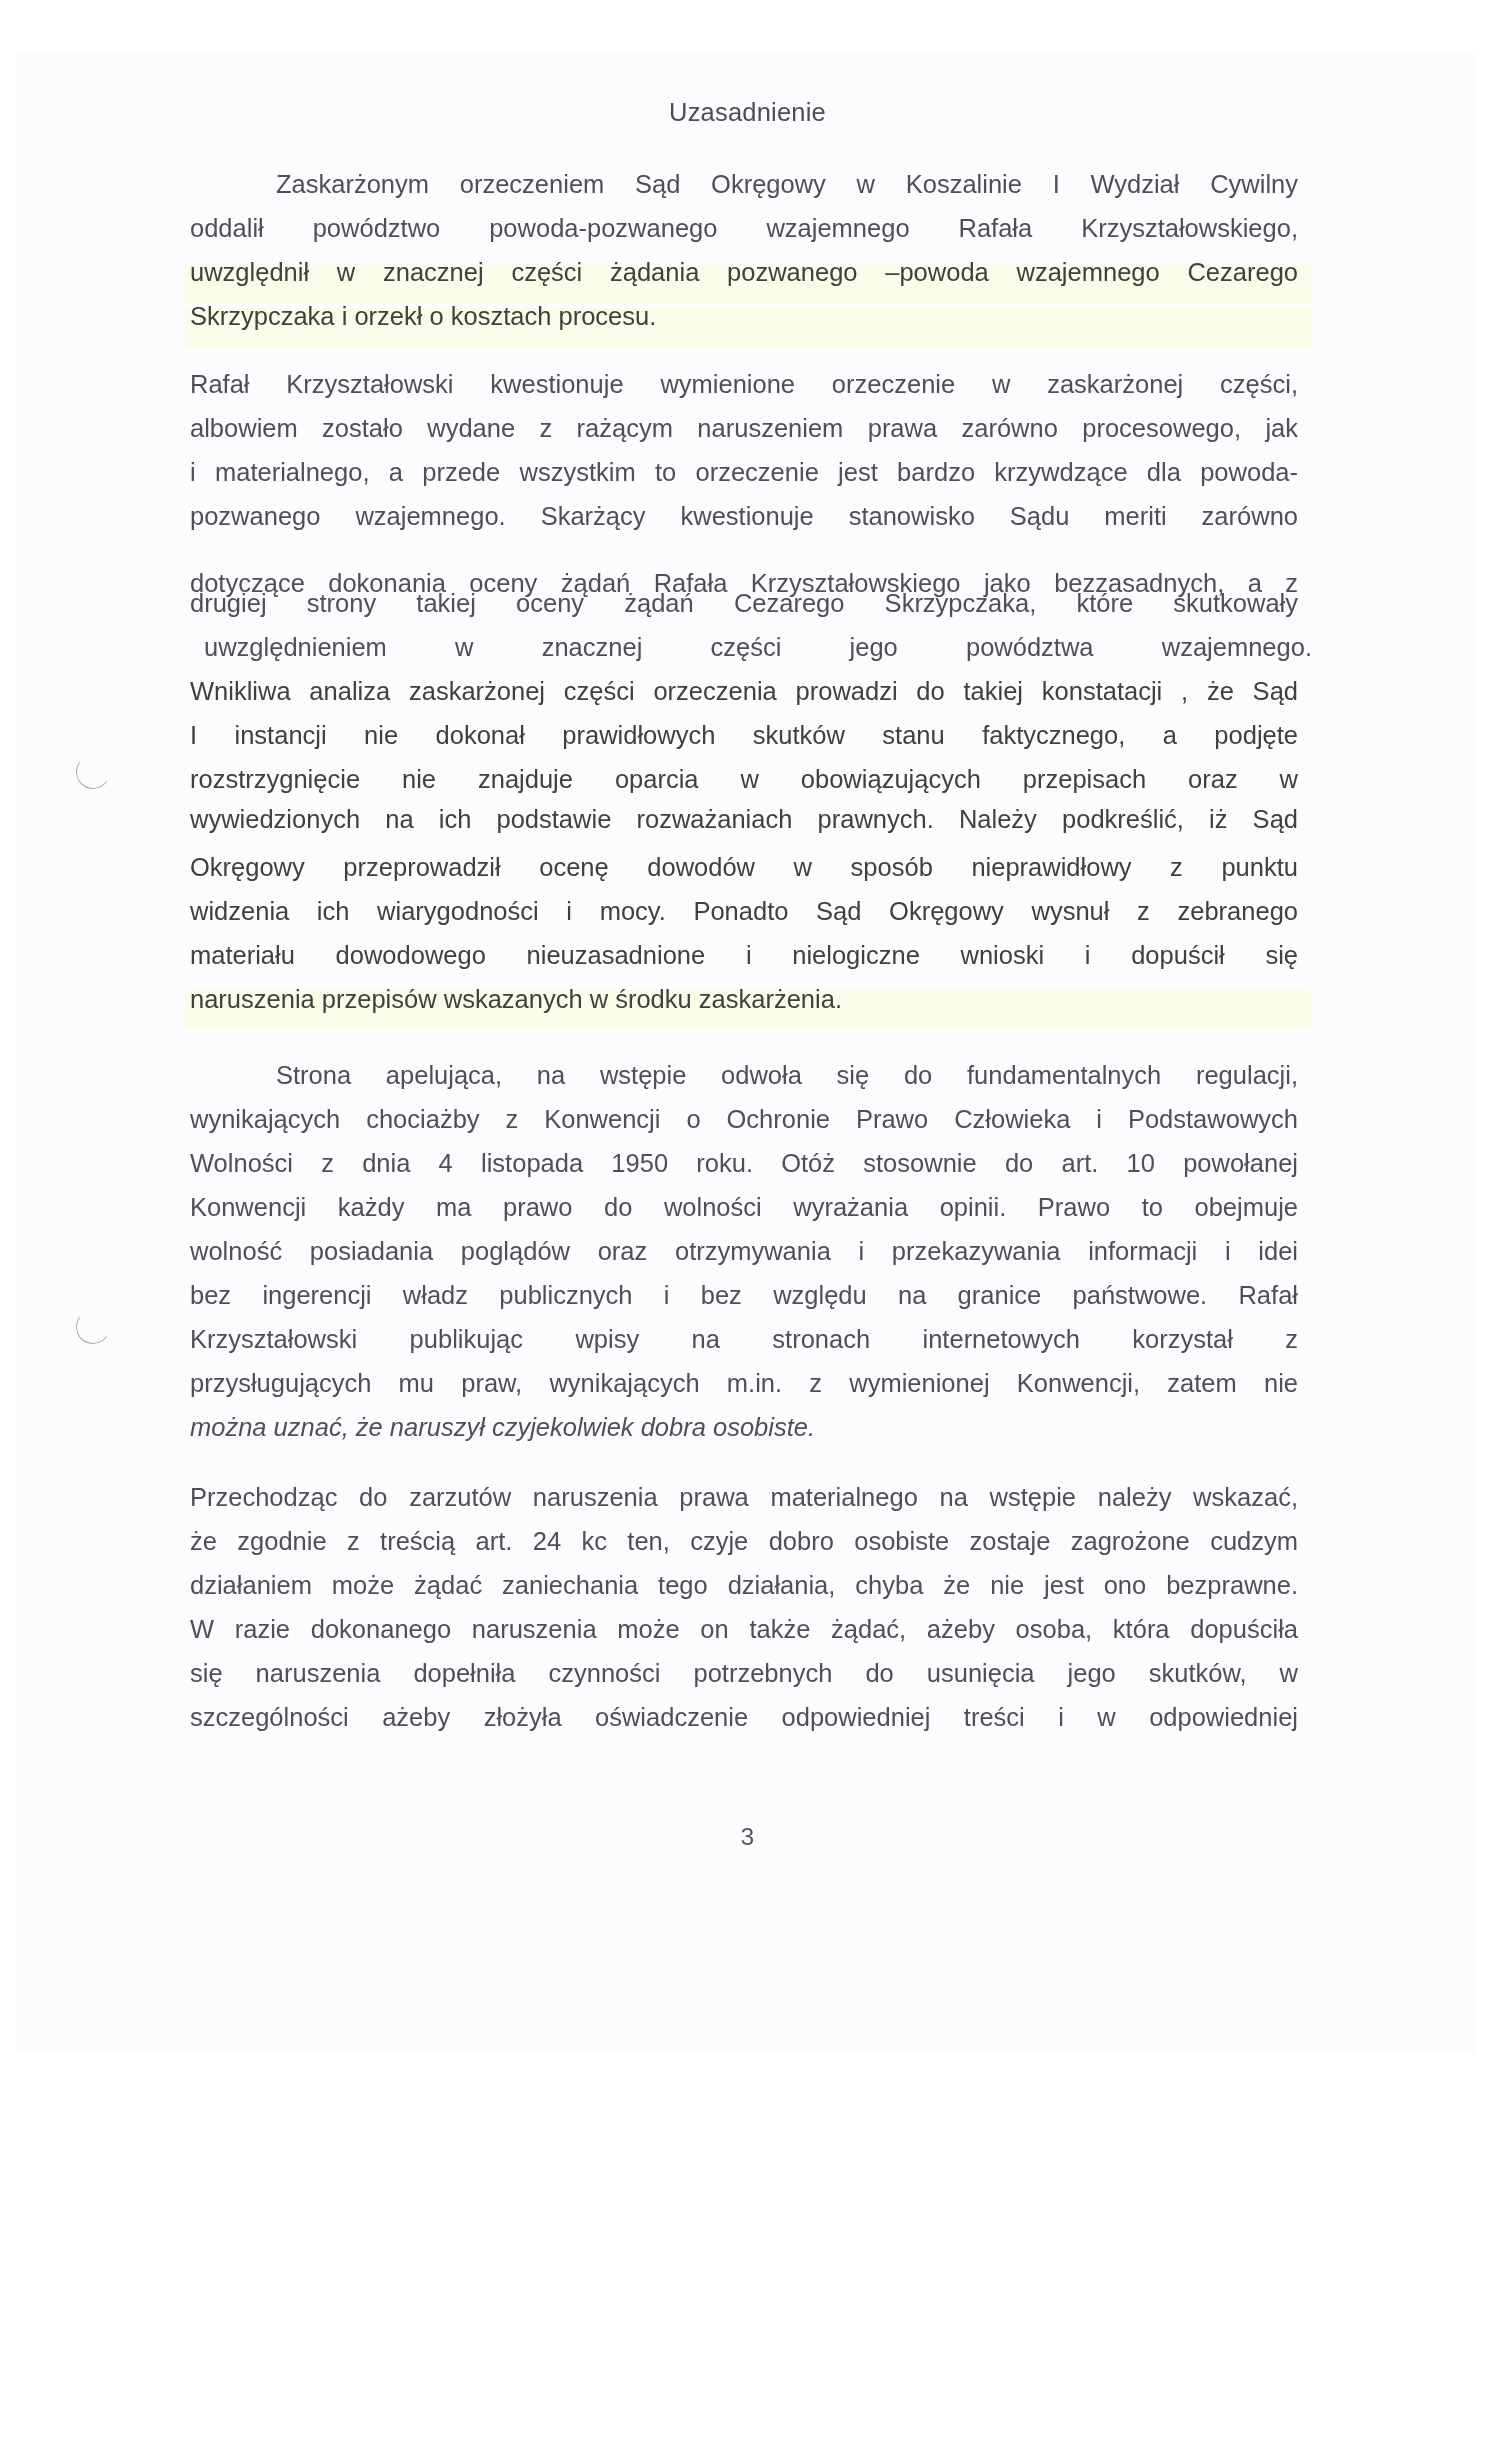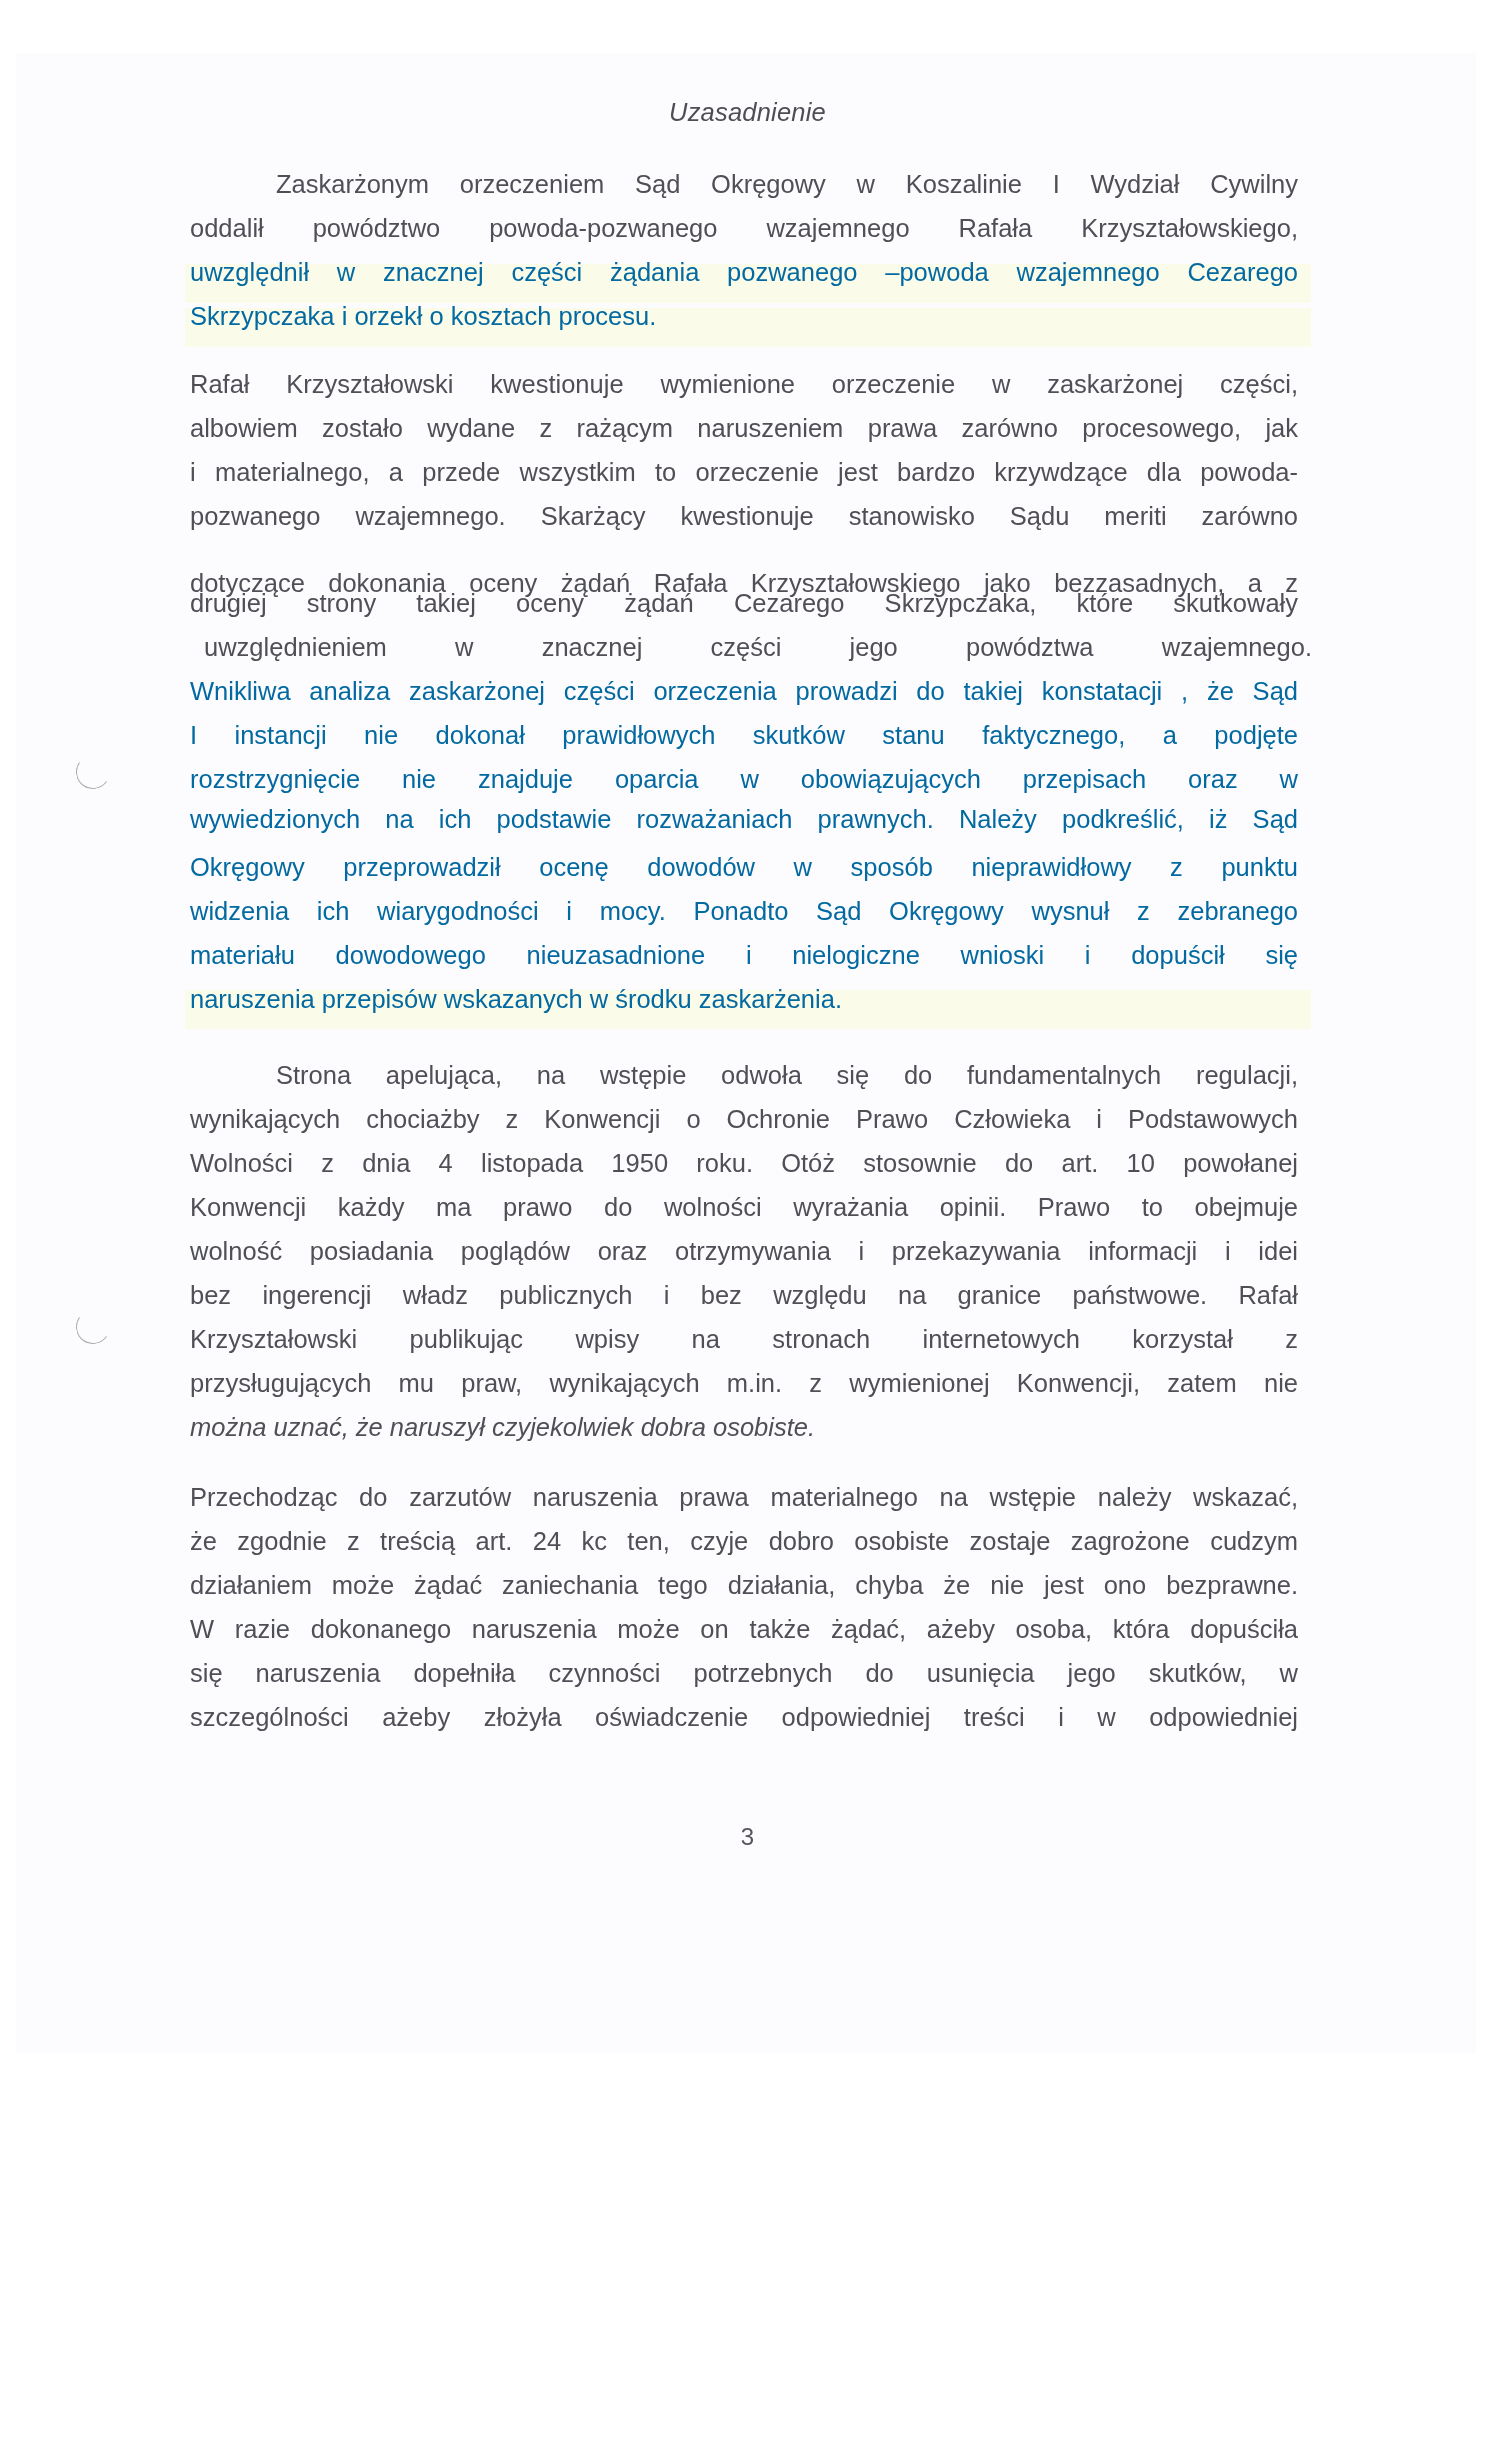--- a/index.html
+++ b/index.html
@@ -5,27 +5,27 @@
   html, body { margin:0; padding:0; }
   body { width:1495px; height:2462px; background:#ffffff; position:relative; overflow:hidden;
          font-family:"Liberation Sans", "DejaVu Sans", sans-serif; }
   .scan-tint { position:absolute; left:16px; top:53px; width:1460px; height:2001px;
                background:#fcfbfd; }
   .punch { position:absolute; width:32px; height:32px; border-radius:50%;
            border-left:1.8px solid #8a8a90; border-bottom:1.8px solid #8a8a90;
            border-top:1.8px solid transparent; border-right:1.8px solid transparent;
            transform:rotate(-10deg); opacity:0.7; }
   .title { position:absolute; left:0; width:1495px; top:98px; text-align:center;
-           font-size:25.5px; color:#4d4d55; letter-spacing:0.2px;font-style:italic; }
+           font-size:25.5px; color:#4d4d55; letter-spacing:0.2px; }
   .line { position:absolute; left:190px; width:1108px; font-size:25.5px; line-height:32px;
           white-space:nowrap; color:#4f4f57; text-align:justify; text-align-last:justify;
           height:32px; overflow:visible; }
   .line.last { text-align-last:left; }
   .line.indent { left:276px; width:1022px; }
-  .line.olive { color:#0369a1; }
+  .line.olive { color:#404040; }
   .hl { position:absolute; left:185px; width:1126px; height:39px; background:#fbfbe9; }
   .pagenum { position:absolute; left:0; width:1495px; top:1823px; text-align:center;
              font-size:24px; color:#55555c; }
 </style>
 </head>
 <body>
 
 <div class="scan-tint"></div>
 <div class="punch" style="left:76px; top:755px;"></div>
 <div class="punch" style="left:76px; top:1310px;"></div>

